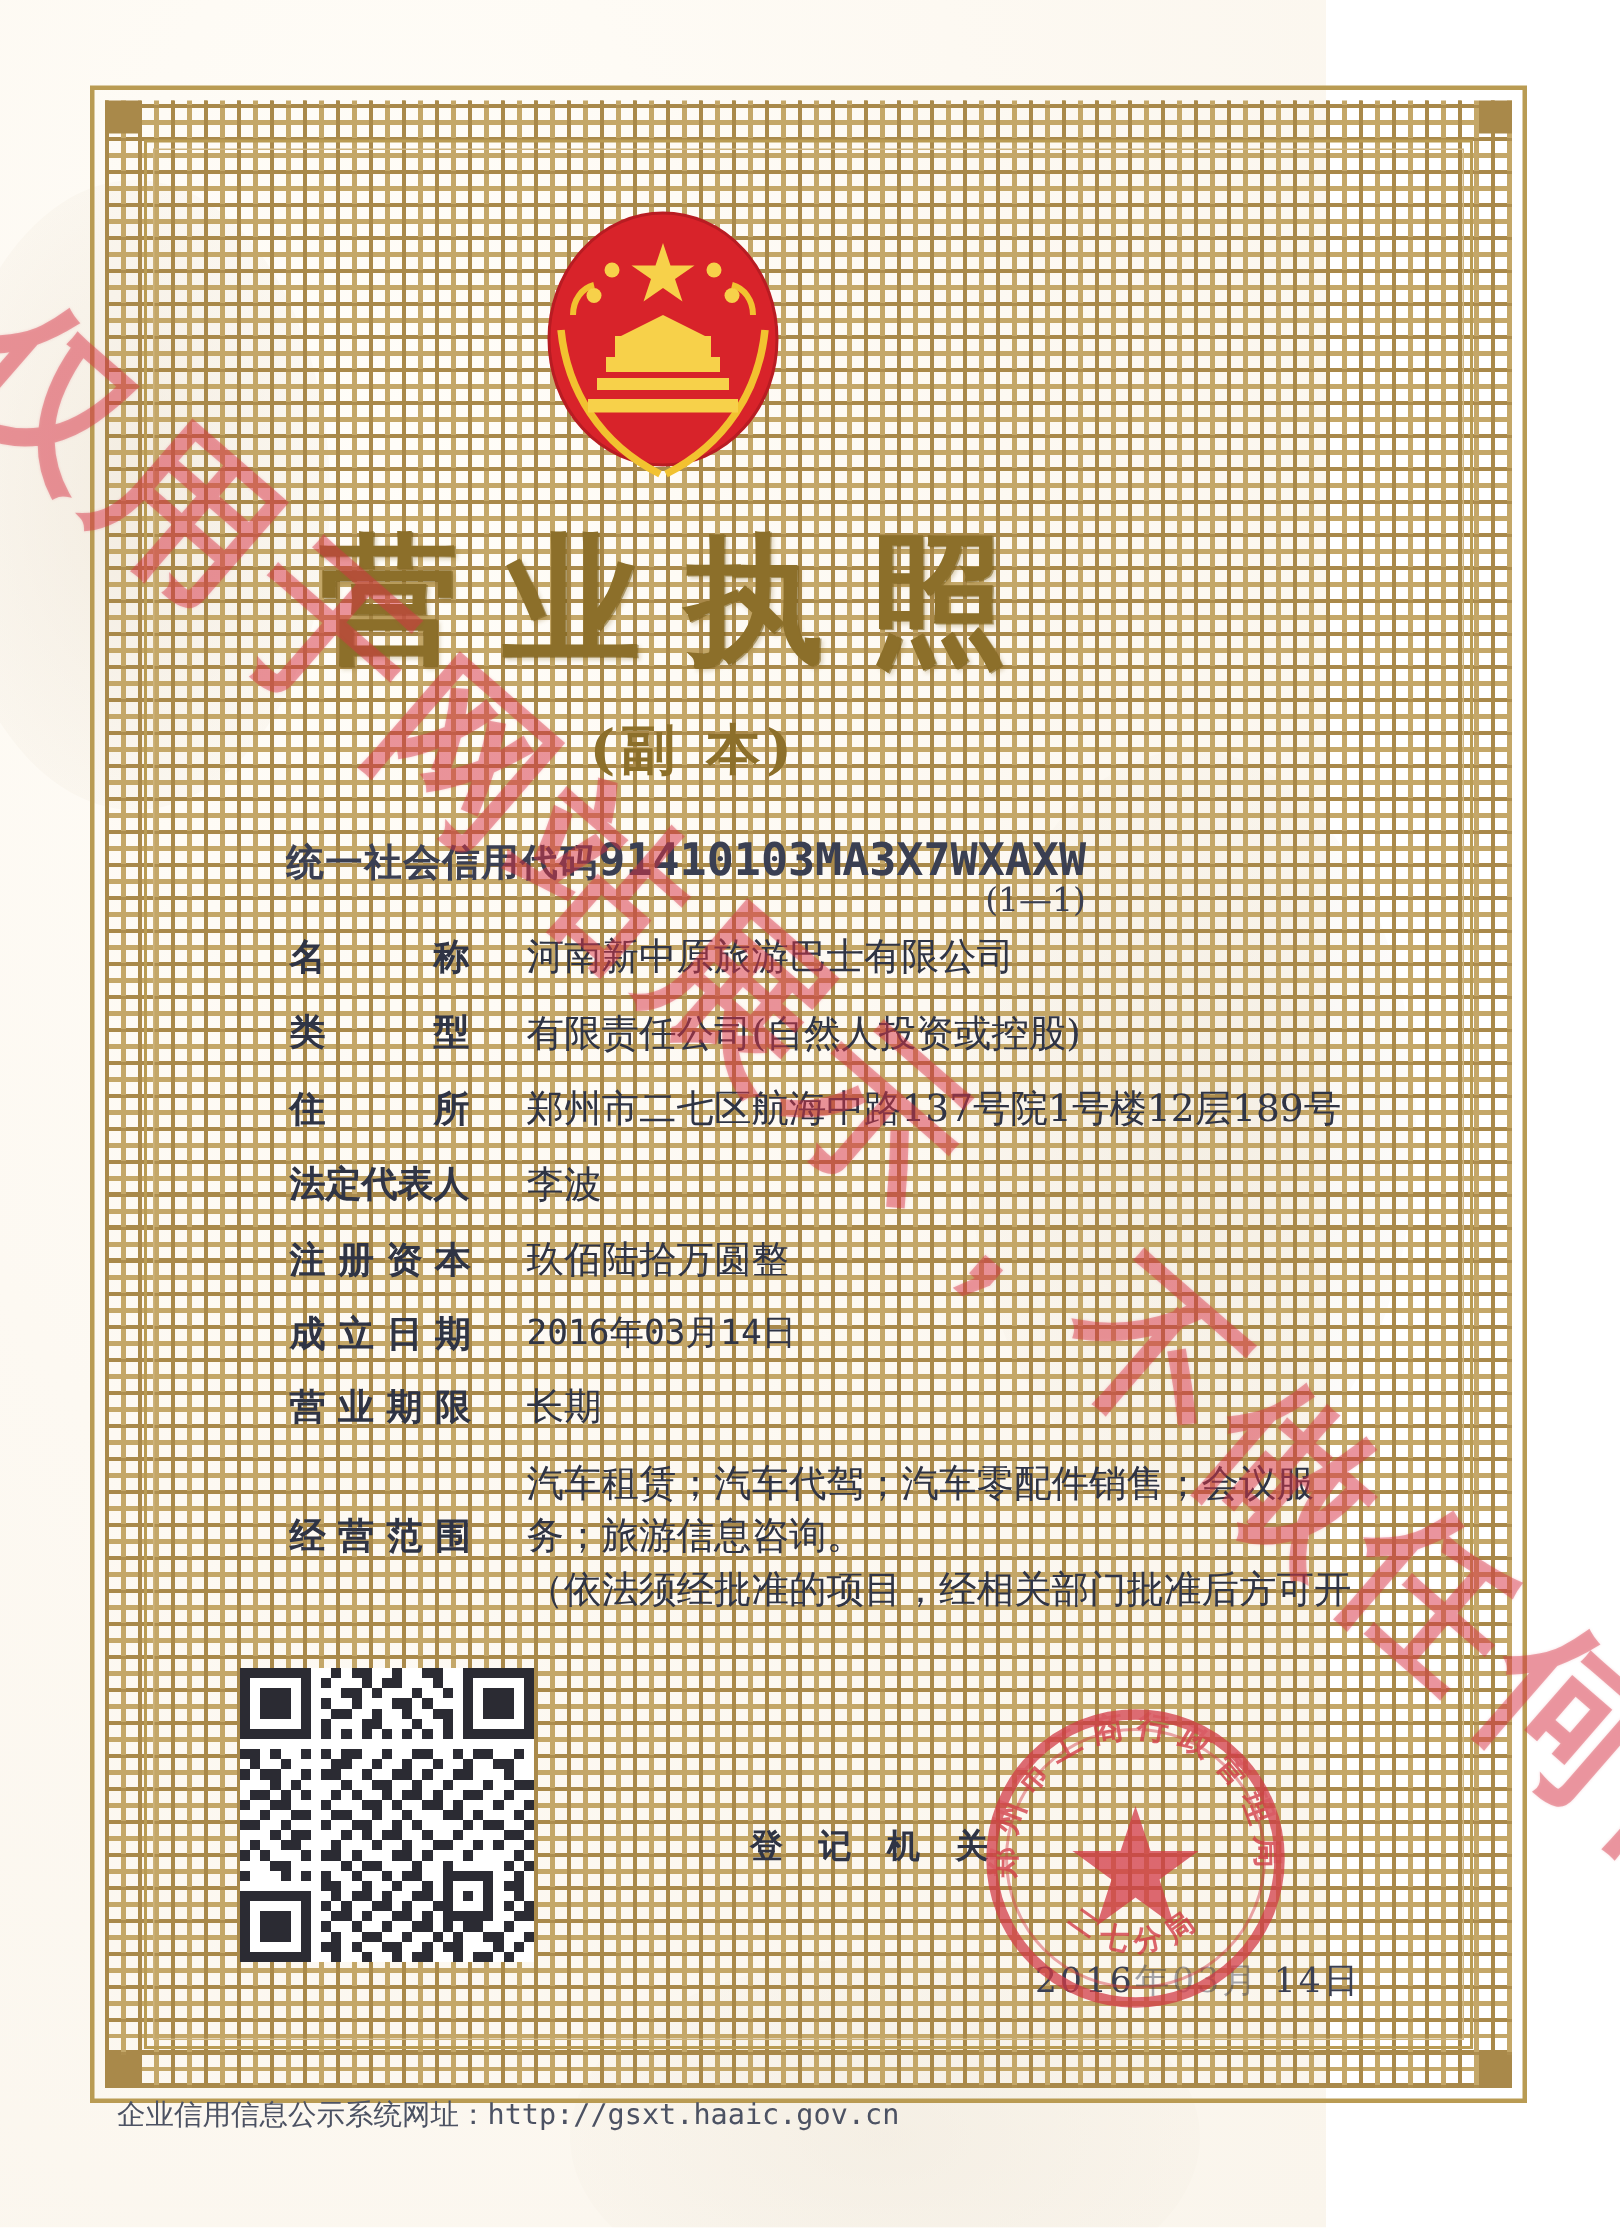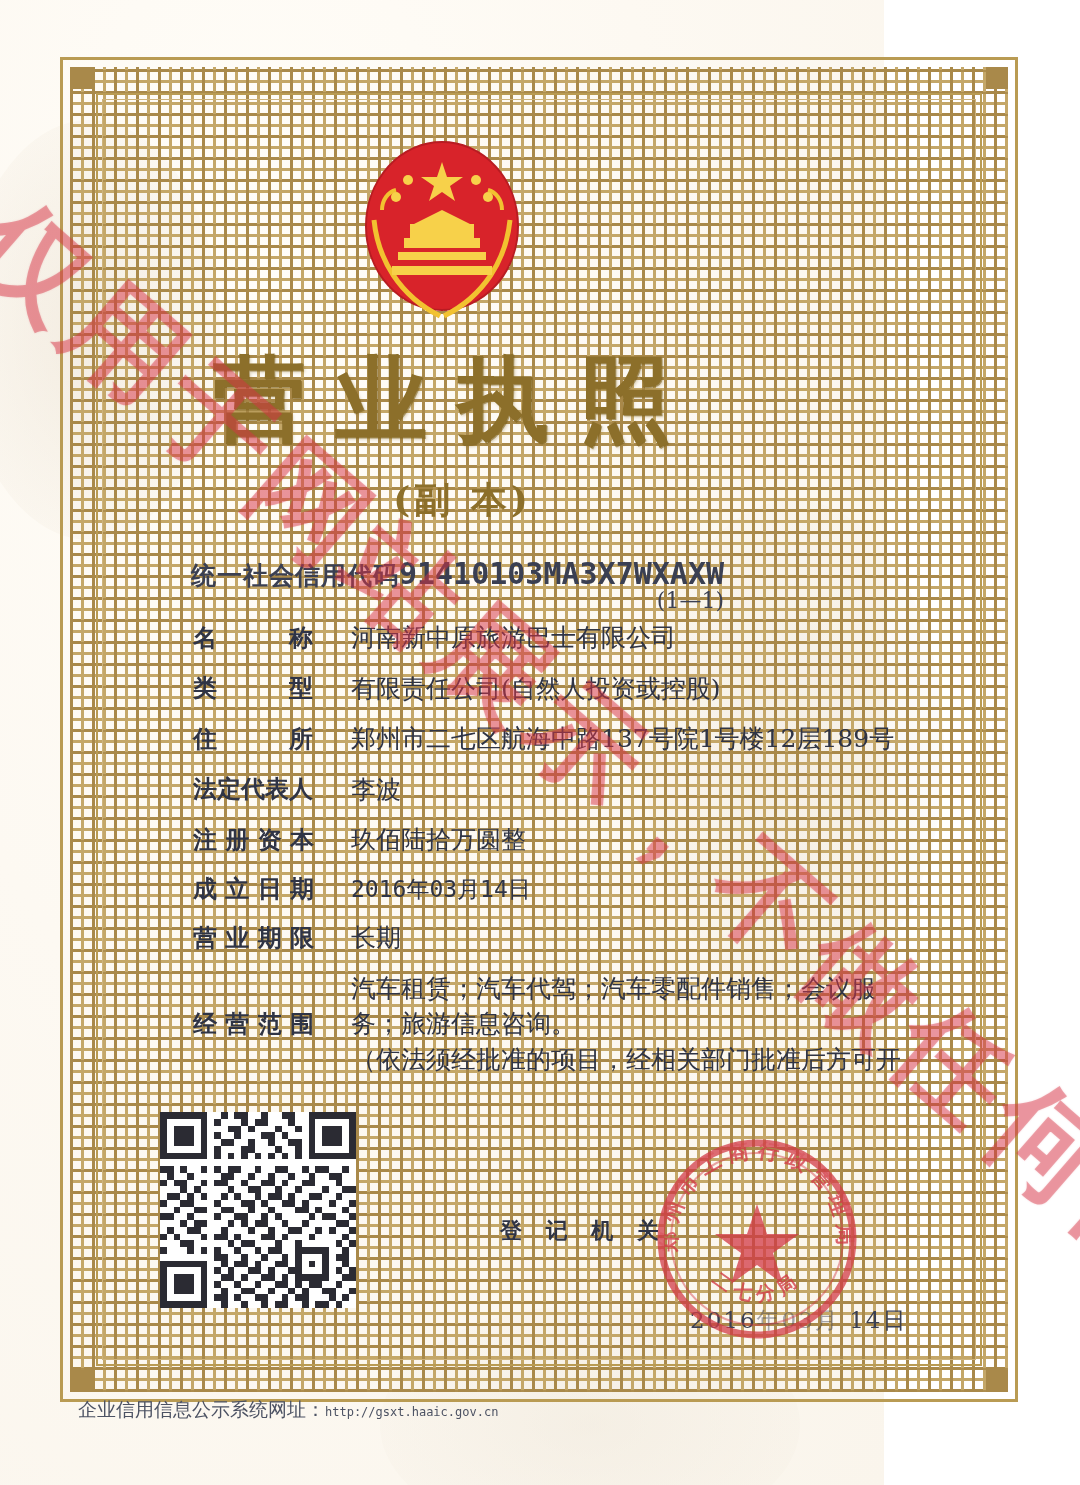--- a/index.html
+++ b/index.html
@@ -262,21 +262,21 @@
   .footer-left {
     position: absolute;
     left: 78px;
     bottom: 62px;
     font-size: 19px;
     color: #4c5263;
     font-family: "DejaVu Serif", serif;
   }
   .footer-left .url {
     font-family: "DejaVu Sans Mono", monospace;
-    font-size: 12px;
+    font-size: 19px;
   }
   .footer-right {
     position: absolute;
     right: 90px;
     bottom: 62px;
     font-size: 20px;
     color: #4c5263;
     font-family: "DejaVu Serif", serif;
   }
 

